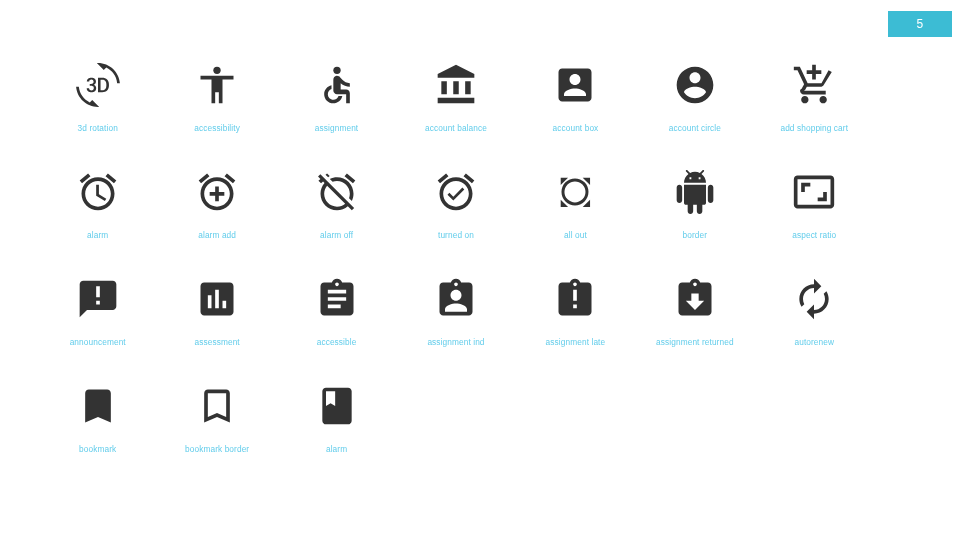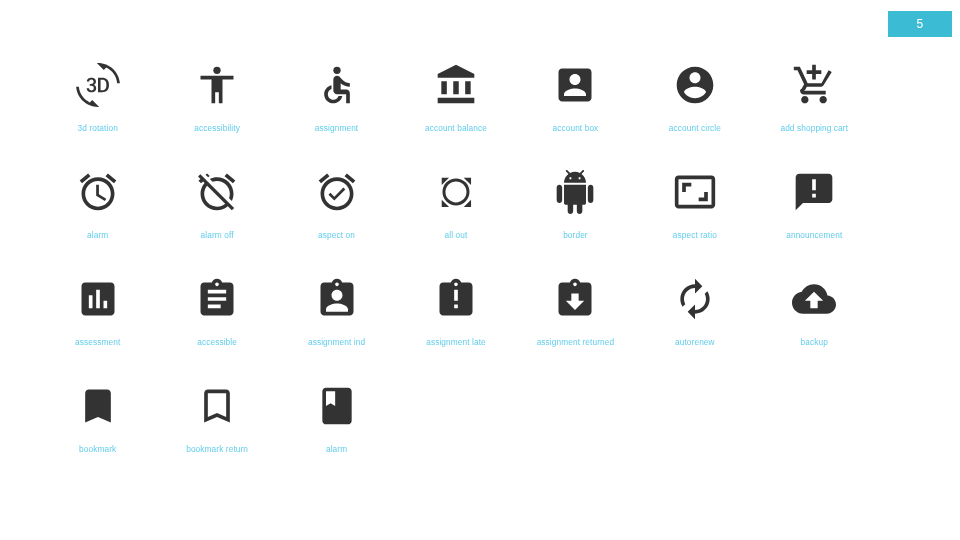--- a/index.html
+++ b/index.html
@@ -143,37 +143,45 @@
 
   <div class="icon-cell">
     <span class="icon-glyph">
       <svg viewBox="0 0 24 24">
           <path d="M22 5.72l-4.6-3.86-1.29 1.53 4.6 3.86L22 5.72zM7.88 3.39L6.6 1.86 2 5.71l1.29 1.53 4.59-3.85zM12.5 8H11v6l4.75 2.85.75-1.23-4-2.37V8zM12 4c-4.97 0-9 4.03-9 9s4.02 9 9 9c4.97 0 9-4.03 9-9s-4.03-9-9-9zm0 16c-3.87 0-7-3.13-7-7s3.13-7 7-7 7 3.13 7 7-3.13 7-7 7z"></path>
         </svg>
     </span>
     <span class="icon-label">alarm</span>
   </div>
 
+  <div class="icon-cell">
+    <span class="icon-glyph">
+      <svg viewBox="0 0 24 24">
+          <path d="M7.88 3.39L6.6 1.86 2 5.71l1.29 1.53 4.59-3.85zM22 5.72l-4.6-3.86-1.29 1.53 4.6 3.86L22 5.72zM12 4c-4.97 0-9 4.03-9 9s4.02 9 9 9c4.97 0 9-4.03 9-9s-4.03-9-9-9zm0 16c-3.86 0-7-3.14-7-7s3.14-7 7-7 7 3.14 7 7-3.14 7-7 7zm1-11h-2v3H8v2h3v3h2v-3h3v-2h-3z"></path>
+        </svg>
+    </span>
+    <span class="icon-label">alarm add</span>
+  </div>
 
   <div class="icon-cell">
     <span class="icon-glyph">
       <svg viewBox="0 0 24 24">
           <path d="M12 6c3.87 0 7 3.13 7 7 0 .84-.16 1.65-.43 2.4l1.52 1.52c.58-1.19.91-2.51.91-3.92 0-4.97-4.03-9-9-9-1.41 0-2.73.33-3.92.91L9.6 6.43C10.35 6.16 11.16 6 12 6zm10-.28l-4.6-3.86-1.29 1.53 4.6 3.86L22 5.72zM2.92 2.29L1.65 3.57 2.98 4.9l-1.11.93 1.42 1.42 1.11-.94.8.8C3.83 8.69 3 10.75 3 13c0 4.97 4.02 9 9 9 2.25 0 4.31-.83 5.89-2.2l2.2 2.2 1.27-1.27L3.89 3.27l-.97-.98zm13.55 16.1C15.26 19.39 13.7 20 12 20c-3.87 0-7-3.13-7-7 0-1.7.61-3.26 1.61-4.47l9.86 9.86zM8.02 3.28L6.6 1.86l-.86.71 1.42 1.42.86-.71z"></path>
         </svg>
     </span>
     <span class="icon-label">alarm off</span>
   </div>
 
   <div class="icon-cell">
     <span class="icon-glyph">
       <svg viewBox="0 0 24 24">
           <path d="M22 5.72l-4.6-3.86-1.29 1.53 4.6 3.86L22 5.72zM7.88 3.39L6.6 1.86 2 5.71l1.29 1.53 4.59-3.85zM12 4c-4.97 0-9 4.03-9 9s4.02 9 9 9c4.97 0 9-4.03 9-9s-4.03-9-9-9zm0 16c-3.87 0-7-3.13-7-7s3.13-7 7-7 7 3.13 7 7-3.13 7-7 7zm-1.46-5.47L8.41 12.4l-1.06 1.06 3.18 3.18 6-6-1.06-1.06z"></path>
         </svg>
     </span>
-    <span class="icon-label">aspect on</span>
+    <span class="icon-label">turned on</span>
   </div>
 
   <div class="icon-cell">
     <span class="icon-glyph">
       <svg viewBox="0 0 24 24">
           <path d="M16.21 4.16l4 4v-4zM20.21 16.16l-4 4h4zM8.21 20.16l-4-4v4zM4.21 8.16l4-4h-4z"></path>
           <path d="M16.06 16.01c-2.24 2.24-5.88 2.24-8.12 0-2.24-2.24-2.24-5.88 0-8.12 2.24-2.24 5.88-2.24 8.12 0 2.24 2.25 2.24 5.88 0 8.12zm1.15-9.27c-2.87-2.87-7.55-2.87-10.42 0-2.87 2.87-2.87 7.55 0 10.42 2.87 2.87 7.55 2.87 10.42 0 2.88-2.87 2.88-7.55 0-10.42z"></path>
         </svg>
     </span>
     <span class="icon-label">all out</span>
@@ -255,45 +263,37 @@
 
   <div class="icon-cell">
     <span class="icon-glyph">
       <svg viewBox="0 0 24 24">
           <path d="M12 6v3l4-4-4-4v3c-4.42 0-8 3.58-8 8 0 1.57.46 3.03 1.24 4.26L6.7 14.8c-.45-.83-.7-1.79-.7-2.8 0-3.31 2.69-6 6-6zm6.76 1.74L17.3 9.2c.44.84.7 1.79.7 2.8 0 3.31-2.69 6-6 6v-3l-4 4 4 4v-3c4.42 0 8-3.58 8-8 0-1.57-.46-3.03-1.24-4.26z"></path>
         </svg>
     </span>
     <span class="icon-label">autorenew</span>
   </div>
 
-  <div class="icon-cell">
-    <span class="icon-glyph">
-      <svg viewBox="0 0 24 24">
-          <path d="M19.35 10.04C18.67 6.59 15.64 4 12 4 9.11 4 6.6 5.64 5.35 8.04 2.34 8.36 0 10.91 0 14c0 3.31 2.69 6 6 6h13c2.76 0 5-2.24 5-5 0-2.64-2.05-4.78-4.65-4.96zM14 13v4h-4v-4H7l5-5 5 5h-3z"></path>
-        </svg>
-    </span>
-    <span class="icon-label">backup</span>
-  </div>
 
   <div class="icon-cell">
     <span class="icon-glyph">
       <svg viewBox="0 0 24 24">
           <path d="M17 3H7c-1.1 0-1.99.9-1.99 2L5 21l7-3 7 3V5c0-1.1-.9-2-2-2z"></path>
         </svg>
     </span>
     <span class="icon-label">bookmark</span>
   </div>
 
   <div class="icon-cell">
     <span class="icon-glyph">
       <svg viewBox="0 0 24 24">
           <path d="M17 3H7c-1.1 0-1.99.9-1.99 2L5 21l7-3 7 3V5c0-1.1-.9-2-2-2zm0 15l-5-2.18L7 18V5h10v13z"></path>
         </svg>
     </span>
-    <span class="icon-label">bookmark return</span>
+    <span class="icon-label">bookmark border</span>
   </div>
 
   <div class="icon-cell">
     <span class="icon-glyph">
       <svg viewBox="0 0 24 24">
           <path d="M18 2H6c-1.1 0-2 .9-2 2v16c0 1.1.9 2 2 2h12c1.1 0 2-.9 2-2V4c0-1.1-.9-2-2-2zM6 4h5v8l-2.5-1.5L6 12V4z"></path>
         </svg>
     </span>
     <span class="icon-label">alarm</span>
   </div>

